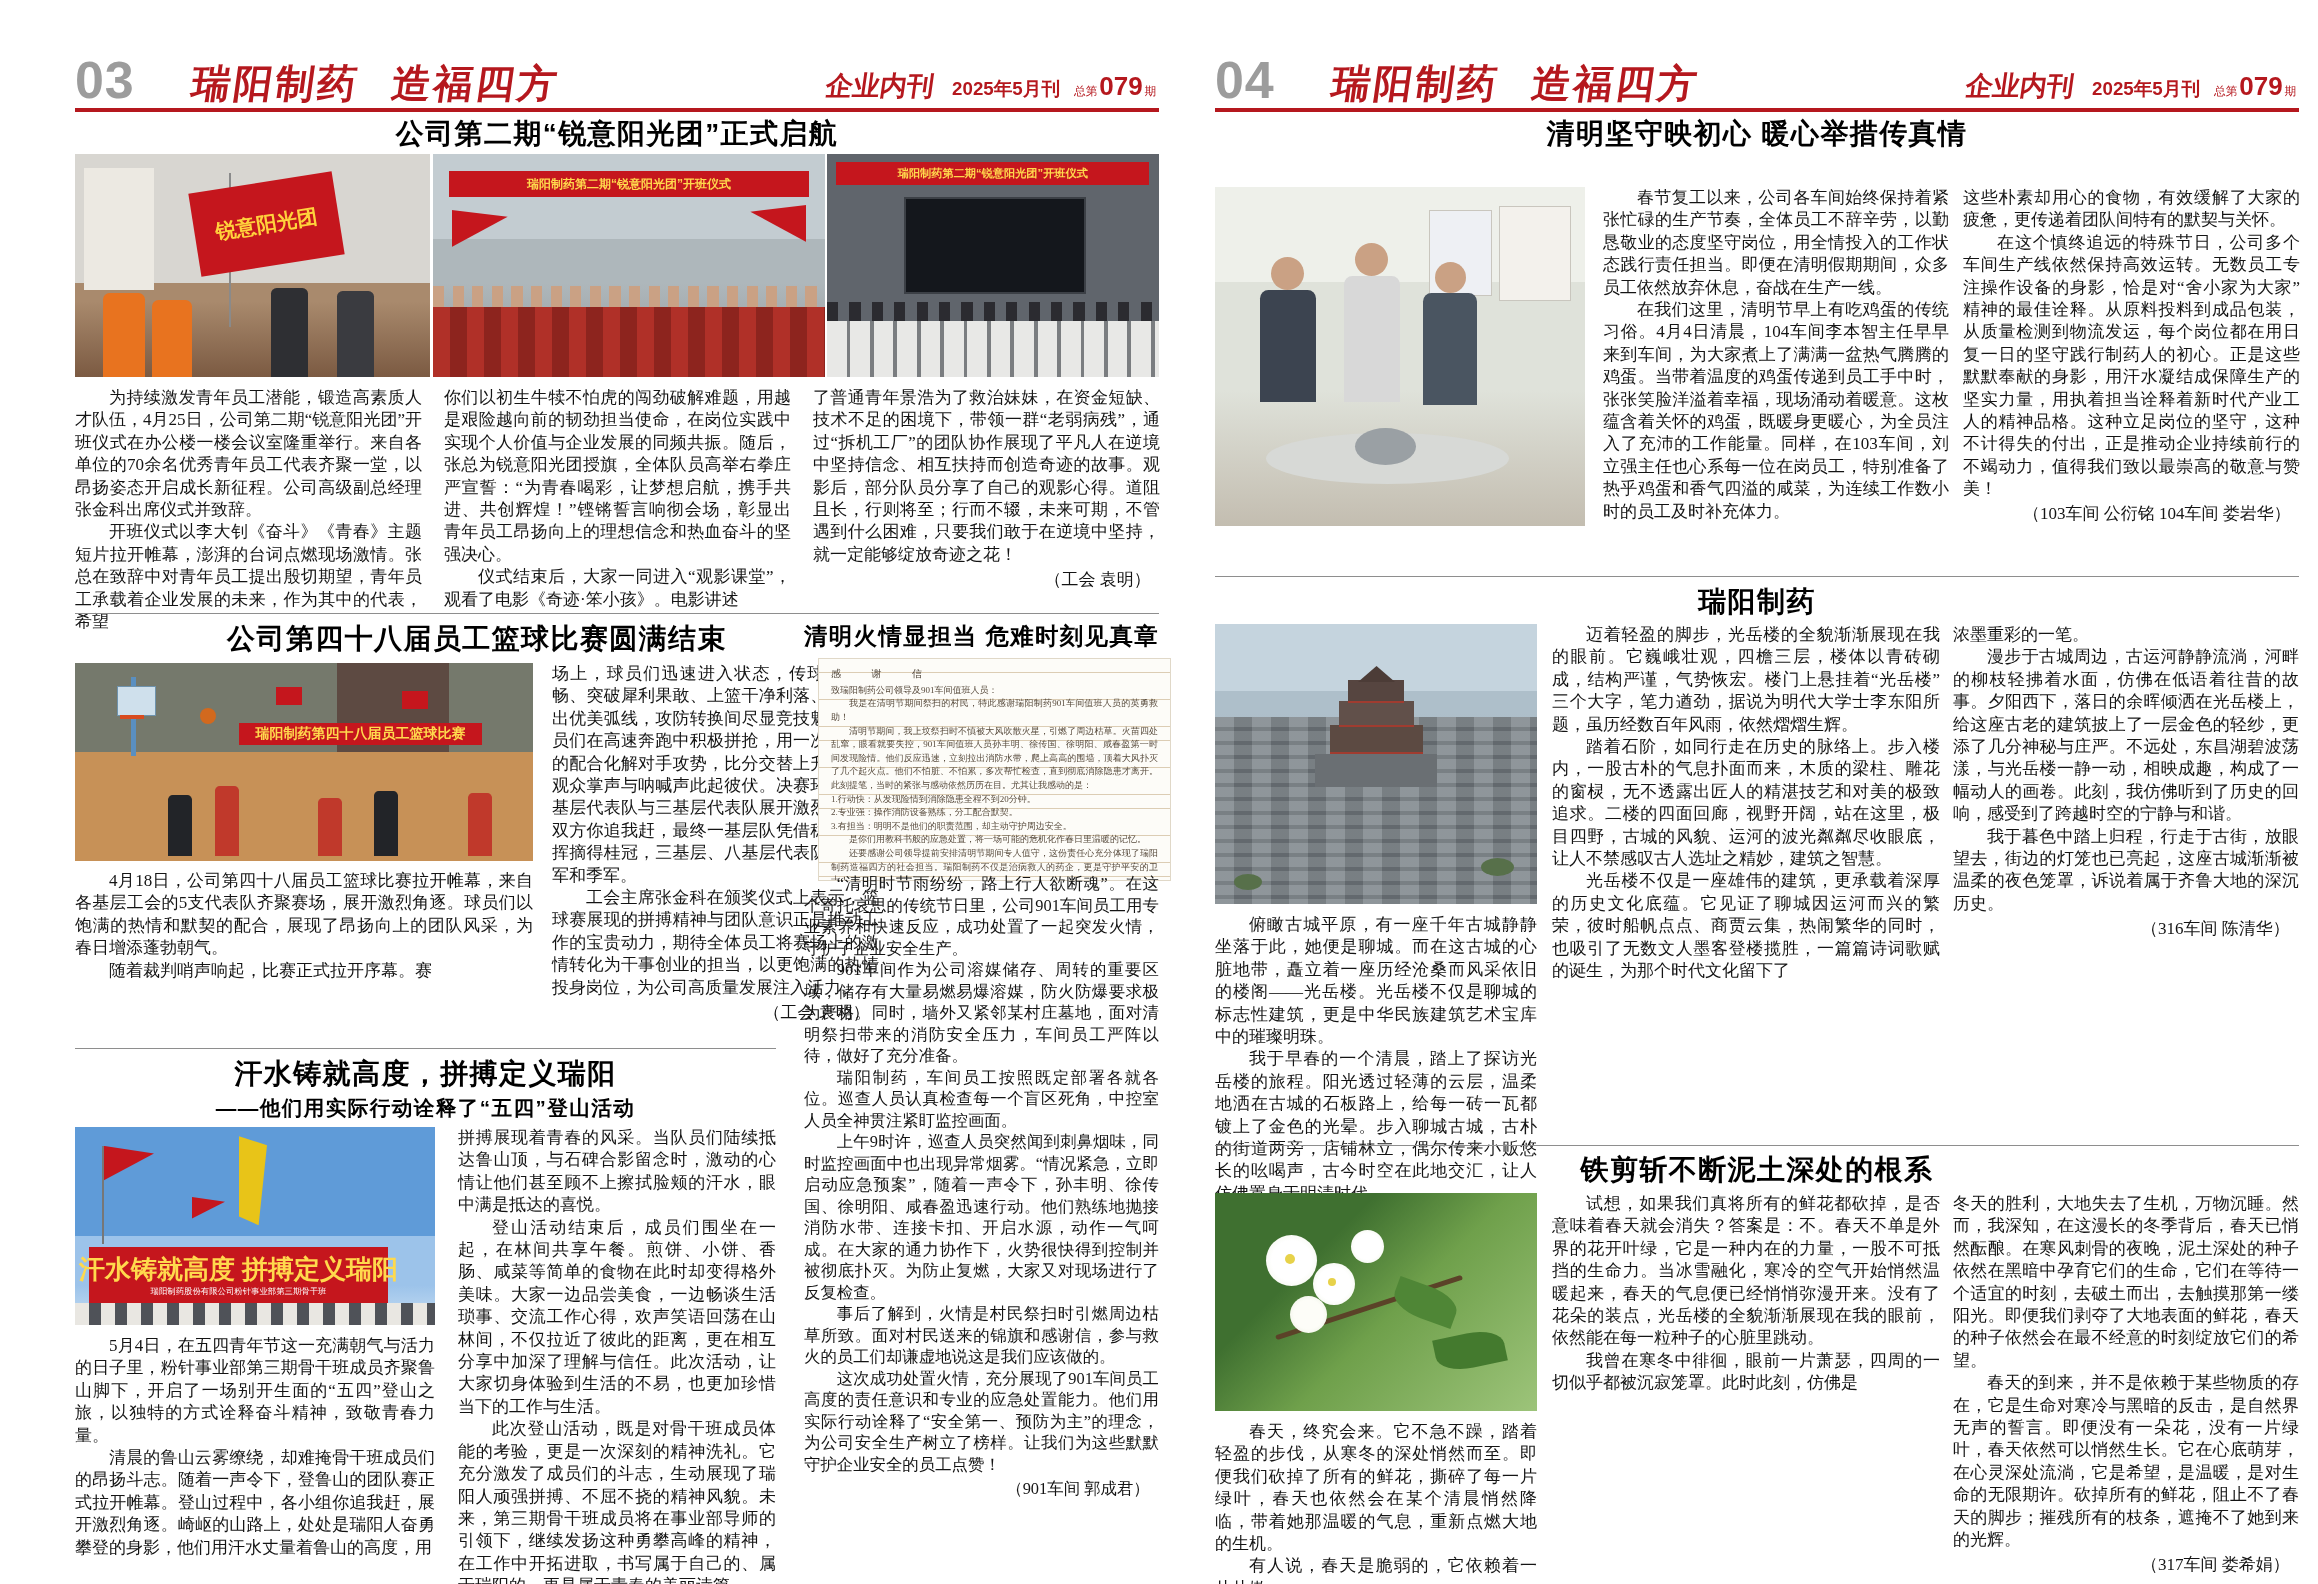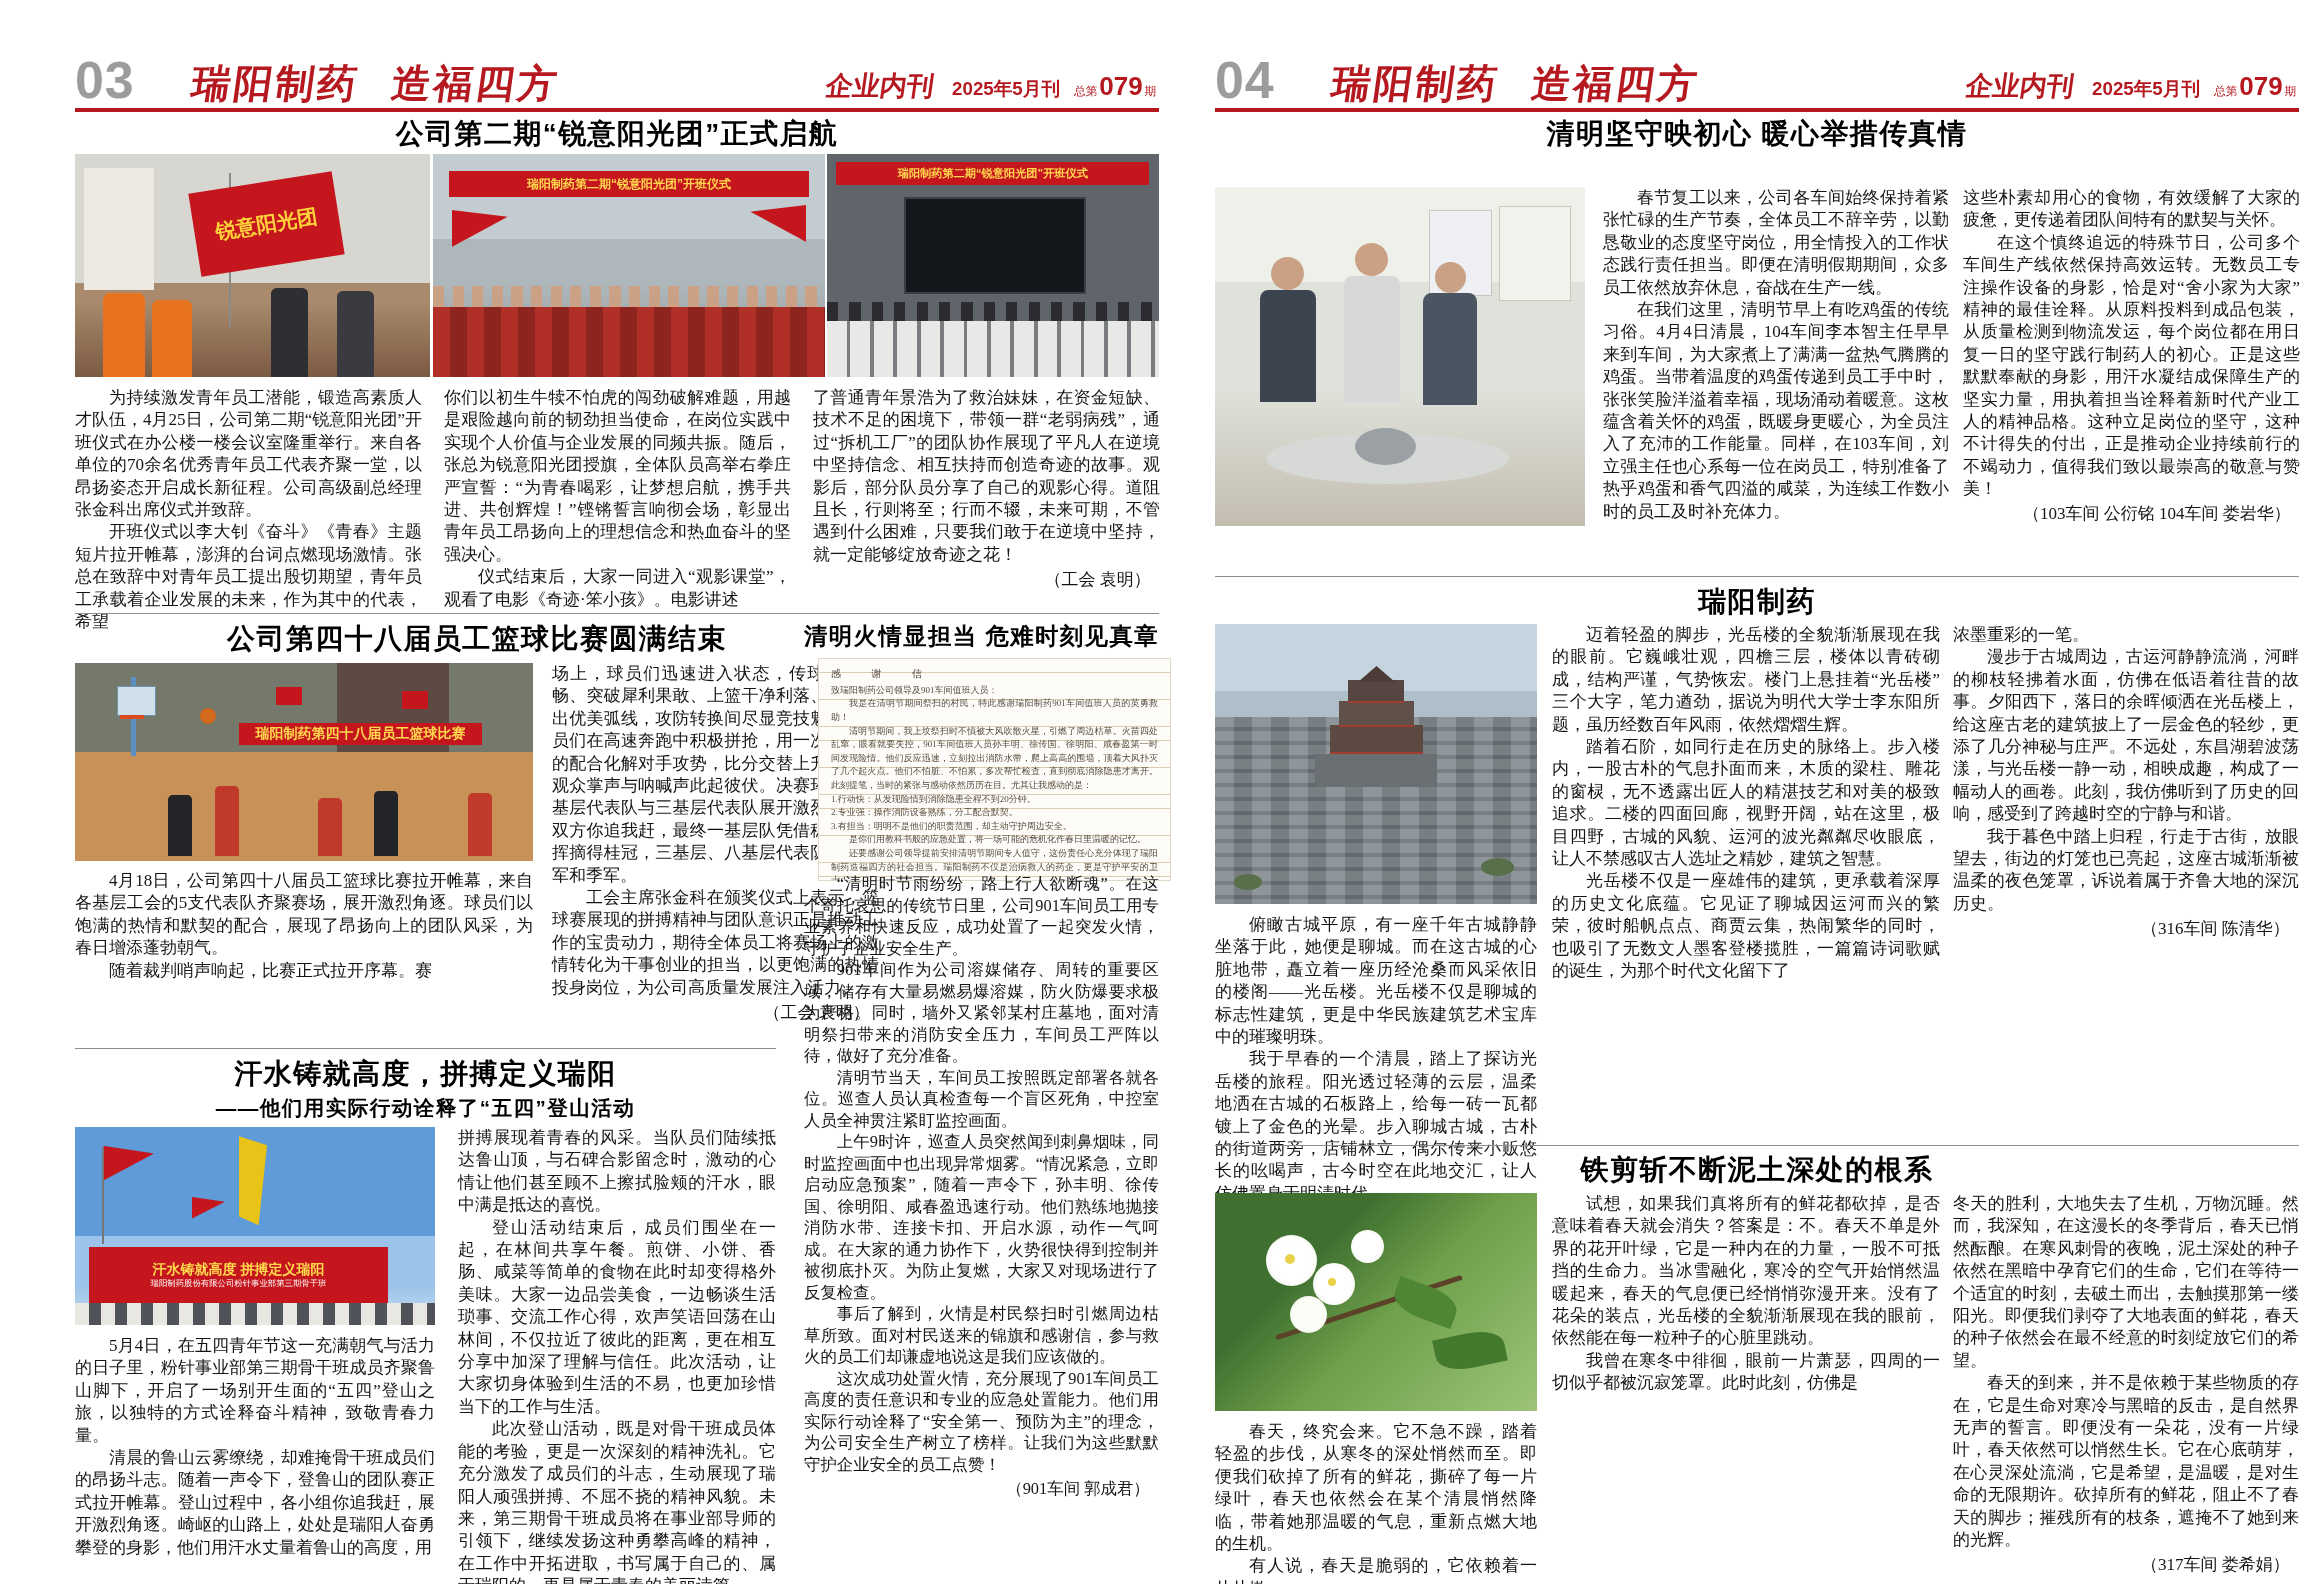--- a/index.html
+++ b/index.html
@@ -162,21 +162,21 @@
 
   <div class="htitle t60" style="top:1057px;left:0;width:701px;">汗水铸就高度，拼搏定义瑞阳</div>
   <div class="htitle t44" style="top:1096px;left:0;width:701px;">——他们用实际行动诠释了“五四”登山活动</div>
 
   <div class="ph" style="top:1127px;left:0;width:360px;height:198px;background:linear-gradient(180deg,#5f9bd8 0 55%,#9cc3ea 55% 80%,#c9dff3 100%);">
     <div class="pp" style="left:28px;top:18.7px;width:51px;height:35px;background:#c5161d;clip-path:polygon(0 0,100% 22%,0 100%);"></div>
     <div class="pp" style="left:27px;top:18.7px;width:1.9px;height:98px;background:#777;"></div>
     <div class="pp" style="left:164px;top:9.3px;width:28px;height:89px;background:#e8c418;clip-path:polygon(0 0,100% 10%,70% 100%,0 90%);"></div>
     <div class="pp" style="left:117px;top:70px;width:33px;height:21.5px;background:#c5161d;clip-path:polygon(0 0,100% 22%,0 100%);"></div>
     <div class="pp banner bannercol" style="left:14px;bottom:22.4px;width:299px;height:56px;">
-      <span style="font-size:14px;">汗水铸就高度 拼搏定义瑞阳</span>
+      <span style="font-size:26px;">汗水铸就高度 拼搏定义瑞阳</span>
       <span style="font-size:8.4px;color:#ffffff;font-weight:400;">瑞阳制药股份有限公司粉针事业部第三期骨干班</span>
     </div>
     <div class="pp" style="left:0;bottom:0;width:100%;height:22.4px;background:repeating-linear-gradient(90deg,#e9e7e2 0 14px,#4f5258 14px 26px);"></div>
   </div>
 
   <div class="tcol" style="top:1335px;left:0;width:360px;">
     <div class="body">
       <p class="para">5月4日，在五四青年节这一充满朝气与活力的日子里，粉针事业部第三期骨干班成员齐聚鲁山脚下，开启了一场别开生面的“五四”登山之旅，以独特的方式诠释奋斗精神，致敬青春力量。</p>
       <p class="para">清晨的鲁山云雾缭绕，却难掩骨干班成员们的昂扬斗志。随着一声令下，登鲁山的团队赛正式拉开帷幕。登山过程中，各小组你追我赶，展开激烈角逐。崎岖的山路上，处处是瑞阳人奋勇攀登的身影，他们用汗水丈量着鲁山的高度，用</p>
     </div>
@@ -202,21 +202,21 @@
     <p>3.有担当：明明不是他们的职责范围，却主动守护周边安全。</p>
     <p class="ind">是你们用教科书般的应急处置，将一场可能的危机化作春日里温暖的记忆。</p>
     <p class="ind">还要感谢公司领导提前安排清明节期间专人值守，这份责任心充分体现了瑞阳制药造福四方的社会担当。瑞阳制药不仅是治病救人的药企，更是守护平安的卫士！</p>
 
   </div>
 
   <div class="tcol" style="top:873px;left:729px;width:355px;">
     <div class="body35">
       <p class="para">“清明时节雨纷纷，路上行人欲断魂”。在这个寄托哀思的传统节日里，公司901车间员工用专业素养和快速反应，成功处置了一起突发火情，守护了企业安全生产。</p>
       <p class="para">901车间作为公司溶媒储存、周转的重要区域，储存有大量易燃易爆溶媒，防火防爆要求极为严格。同时，墙外又紧邻某村庄墓地，面对清明祭扫带来的消防安全压力，车间员工严阵以待，做好了充分准备。</p>
-      <p class="para">清明节当天，车间员工按照既定部署各就各位。巡查人员认真检查每一个盲区死角，中控室人员全神贯注紧盯监控画面。</p>
+      <p class="para">瑞阳制药，车间员工按照既定部署各就各位。巡查人员认真检查每一个盲区死角，中控室人员全神贯注紧盯监控画面。</p>
       <p class="para">上午9时许，巡查人员突然闻到刺鼻烟味，同时监控画面中也出现异常烟雾。“情况紧急，立即启动应急预案”，随着一声令下，孙丰明、徐传国、徐明阳、咸春盈迅速行动。他们熟练地抛接消防水带、连接卡扣、开启水源，动作一气呵成。在大家的通力协作下，火势很快得到控制并被彻底扑灭。为防止复燃，大家又对现场进行了反复检查。</p>
       <p class="para">事后了解到，火情是村民祭扫时引燃周边枯草所致。面对村民送来的锦旗和感谢信，参与救火的员工们却谦虚地说这是我们应该做的。</p>
       <p class="para">这次成功处置火情，充分展现了901车间员工高度的责任意识和专业的应急处置能力。他们用实际行动诠释了“安全第一、预防为主”的理念，为公司安全生产树立了榜样。让我们为这些默默守护企业安全的员工点赞！</p>
       <p class="byline">（901车间 郭成君）</p>
     </div>
   </div>
 </div>
 
 <div class="page" id="pageR">
   <div class="hdr">

